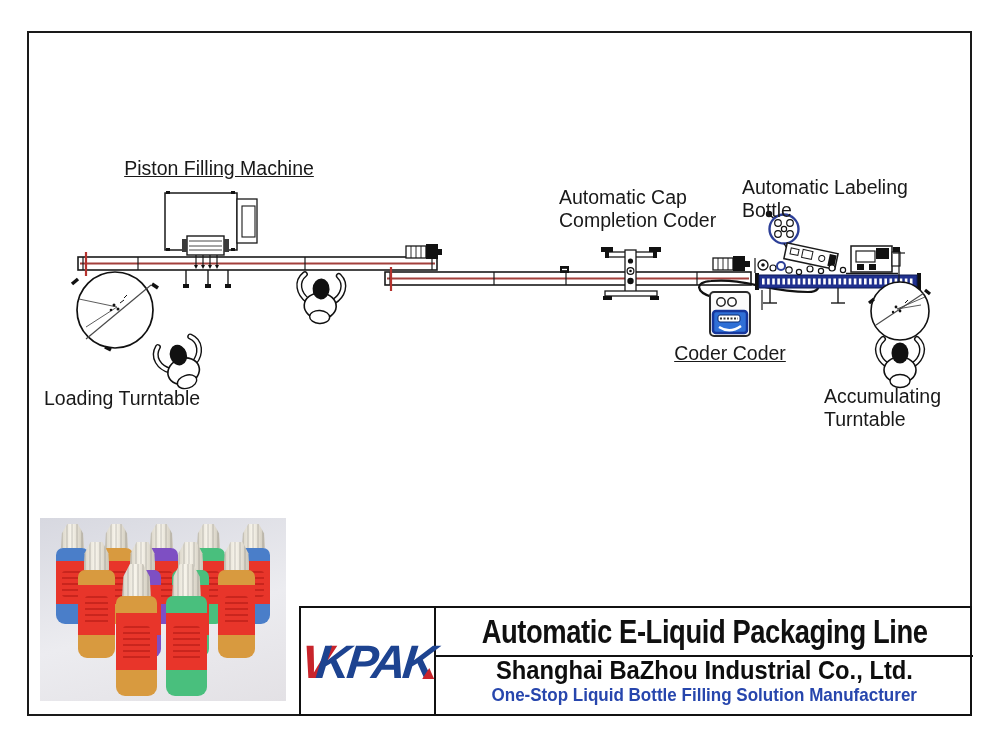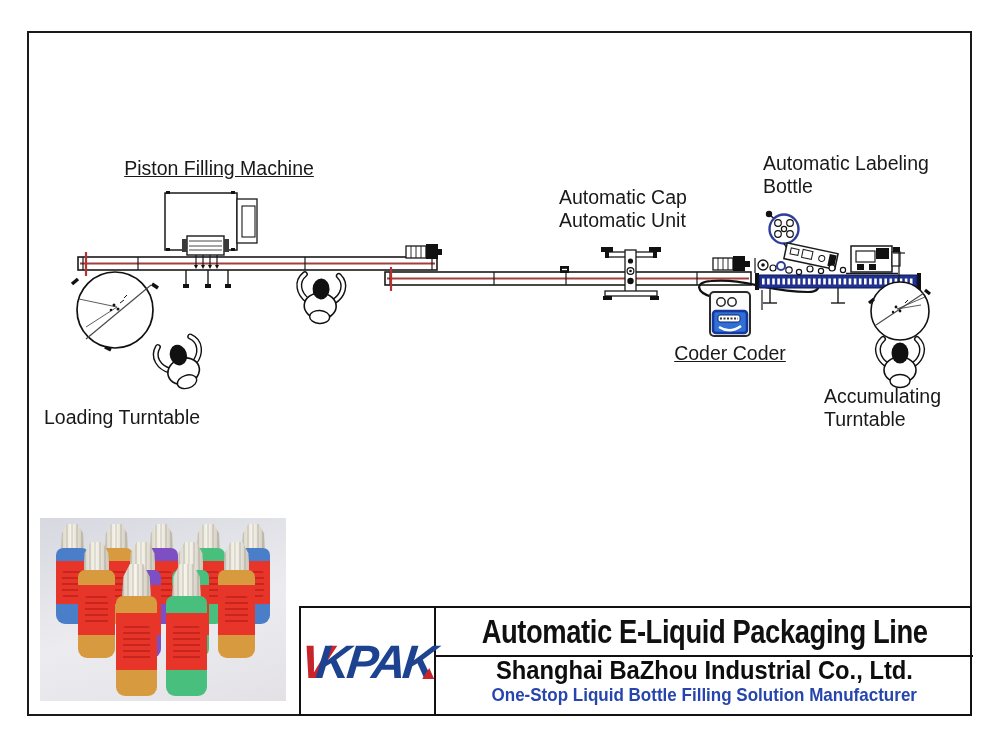--- a/index.html
+++ b/index.html
@@ -250,30 +250,30 @@
     <use href="#person" transform="translate(179,357) rotate(-18)"></use>
     <use href="#person" transform="translate(321,291) rotate(3)"></use>
     <use href="#person" transform="translate(900,355)"></use>
   </svg>
 
   <div class="dlabel center" style="left:121px;top:157px;width:196px;">
     <span>Piston Filling Machine</span>
   </div>
   <div class="dlabel" style="left:559px;top:186px;">
     <span>Automatic Cap</span><br>
-    <span>Automatic Unit</span>
-  </div>
-  <div class="dlabel" style="left:742px;top:152px;margin-left:21px;">
+    <span>Completion Coder</span>
+  </div>
+  <div class="dlabel" style="left:742px;top:176px;">
     <span>Automatic Labeling</span><br>
     <span>Bottle</span>
   </div>
   <div class="dlabel center" style="left:672px;top:342px;width:116px;">
     <span>Coder Coder</span>
   </div>
-  <div class="dlabel" style="left:44px;top:406px;">
+  <div class="dlabel" style="left:44px;top:387px;">
     <span>Loading Turntable</span>
   </div>
   <div class="dlabel" style="left:824px;top:385px;">
     <span>Accumulating</span><br>
     <span>Turntable</span>
   </div>
 
   <div class="photo" id="photo">
       <div class="bottle" style="left: 16px; top: 6px; width: 33px; z-index: 1;">
         <div class="cap" style="height: 24px;"></div>

